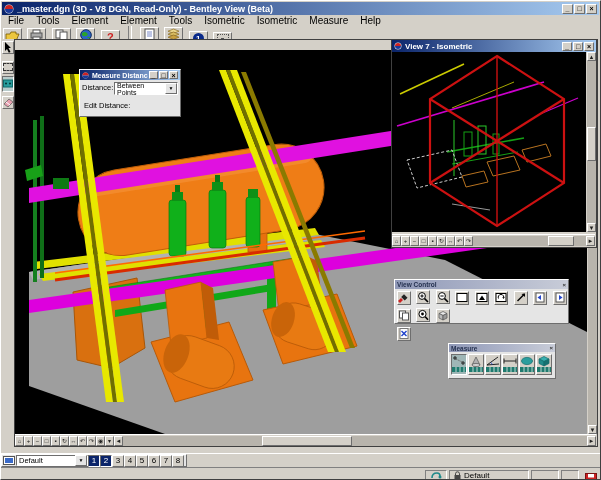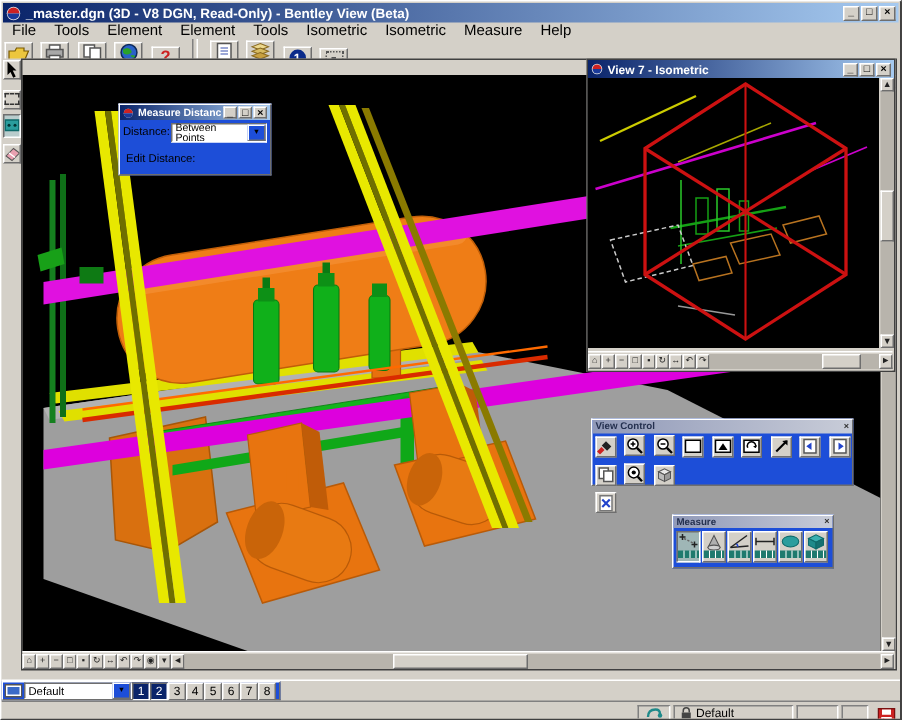--- a/index.html
+++ b/index.html
@@ -1,20 +1,20 @@
 <!DOCTYPE html>
 <html><head>
 <meta charset="utf-8">
 <style>
   html,body{margin:0;padding:0;background:#222;}
   .app{position:relative;width:601px;height:480px;background:#d4d0c8;overflow:hidden;
        font-family:"Liberation Sans",sans-serif;-webkit-font-smoothing:none;
        border-left:1px solid #fff;border-top:1px solid #fff;border-right:1px solid #404040;border-bottom:1px solid #404040;box-sizing:border-box;}
   .abs{position:absolute;}
-  .raised{background:#1d4ed8;border:1px solid;border-color:#ffffff #6e6e6e #6e6e6e #ffffff;}
+  .raised{background:#e5e5e5;border:1px solid;border-color:#ffffff #6e6e6e #6e6e6e #ffffff;}
   .sunken{background:#d4d0c8;border:1px solid;border-color:#6e6e6e #ffffff #ffffff #6e6e6e;}
   .titlebar{background:linear-gradient(90deg,#0a246a,#a6caf0);color:#fff;display:flex;align-items:center;
             font-size:9px;font-weight:bold;padding:0 2px;box-sizing:border-box;}
   .titlebar .t{flex:1;white-space:nowrap;overflow:hidden;margin-left:3px;}
   .wbtn{width:11px;height:10px;margin-left:1px;background:#d4d0c8;border:1px solid;border-color:#fff #6e6e6e #6e6e6e #fff;
         color:#000;font-size:7px;line-height:8px;text-align:center;flex:none;box-sizing:border-box;}
   .menubar{display:flex;align-items:center;font-size:10px;color:#000;}
   .mi{padding:0 6px;}
   .tbtn{width:19px;height:15px;display:inline-flex;align-items:center;justify-content:center;
         background:#d4d0c8;border:1px solid;border-color:#fff #6e6e6e #6e6e6e #fff;margin-right:1px;box-sizing:border-box;}

